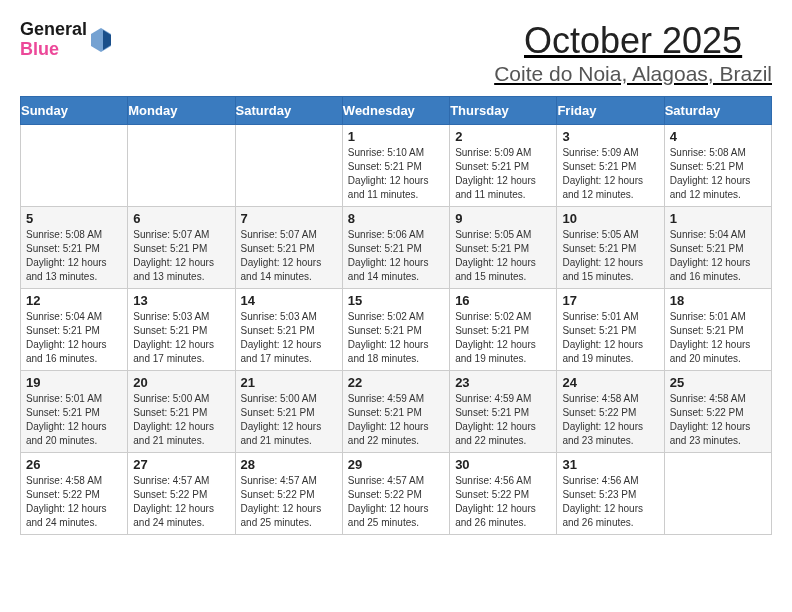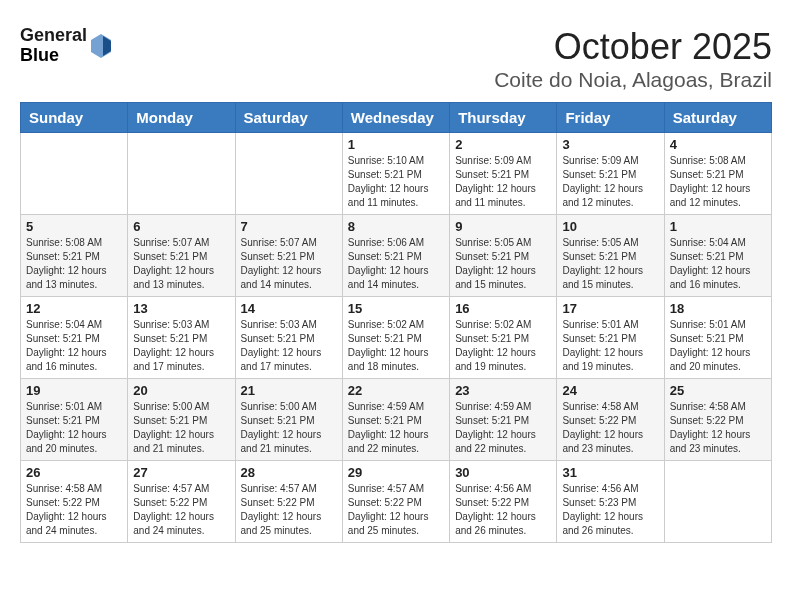--- a/index.html
+++ b/index.html
@@ -8,66 +8,66 @@
       background: #fff;
       width: 792px;
       min-height: 612px;
       padding: 20px;
     }
     .header {
       display: flex;
       justify-content: space-between;
       align-items: flex-start;
       margin-bottom: 10px;
-      margin-top: 6px;
     }
     .logo {
       display: flex;
       align-items: center;
     }
     .logo-text {
       font-size: 18px;
       font-weight: bold;
       color: #1a1a1a;
       line-height: 1.1;
     }
     .logo-text .general {
       display: block;
     }
     .logo-text .blue {
       display: block;
-      color: #000000;
+      color: #ec4899;
     }
     .logo-icon {
       width: 24px;
       height: 28px;
       margin-left: 2px;
     }
     .title-block {
-      text-align: right;
+      text-align: center;
+      text-decoration: underline;
     }
     .month-title {
       font-size: 36px;
       color: #222;
       font-weight: normal;
     }
     .subtitle {
       font-size: 21px;
       color: #555;
     }
     .calendar {
       width: 100%;
       border-collapse: collapse;
       border: 1px solid #ccc;
     }
     .calendar th {
       background: #3a7bbf;
       color: #fff;
-      font-size: 15px;
-      padding: 6px 8px;
+      font-size: 13px;
+      padding: 6px 0;
       text-align: left;
       border: 1px solid #2e6aad;
     }
     .calendar td {
       border: 1px solid #ccc;
       vertical-align: top;
       padding: 4px 5px;
       width: calc(100% / 7);
       min-height: 80px;
       background: #fff;

